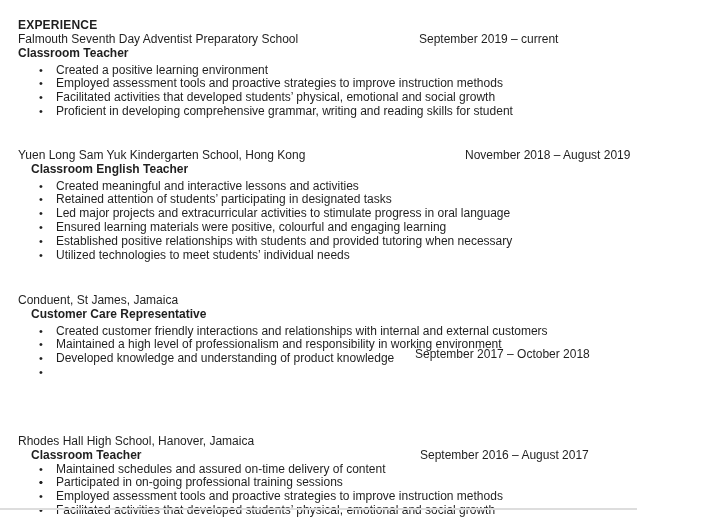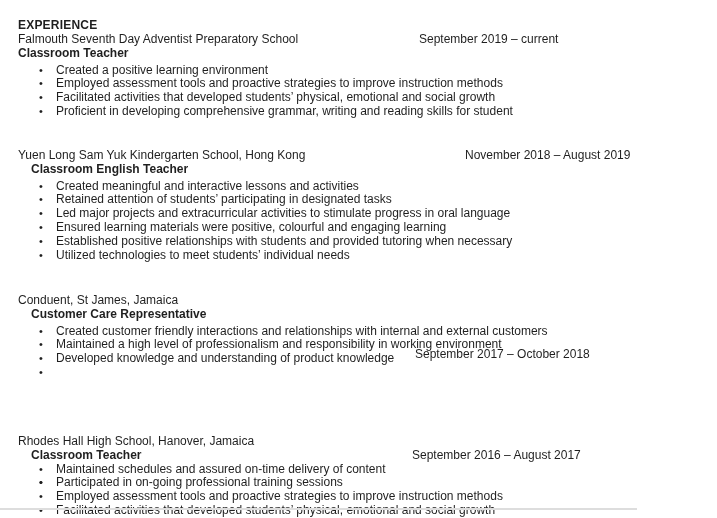--- a/index.html
+++ b/index.html
@@ -21,21 +21,21 @@
   .job2 { top: 149px; }
   .job3 { top: 294px; }
   .job4 { top: 419px; height: 90px; overflow: hidden; margin-top: 16px; }
   .row { position: relative; white-space: nowrap; }
   .job-title { font-weight: bold; }
   .indent { margin-left: 13px; }
   .date { position: absolute; top: 0; white-space: nowrap; font-weight: normal; }
   .job1 .date { left: 401px; }
   .job2 .date { left: 415px; margin-left: 32px; }
   .job3 .date { left: 384px; margin-top: 40px; }
-  .job4 .date { left: 381px; }
+  .job4 .date { left: 389px; }
   .bullets { margin-top: 3px; }
   .job4 .bullets { margin-top: 0; }
   .bullet { position: relative; padding-left: 38px; white-space: nowrap; }
   .bullet .dot {
     position: absolute; left: 21px; top: 0;
     font-size: 11px;
   }
   .page-edge-line {
     position: absolute;
     top: 508px; left: 0;

